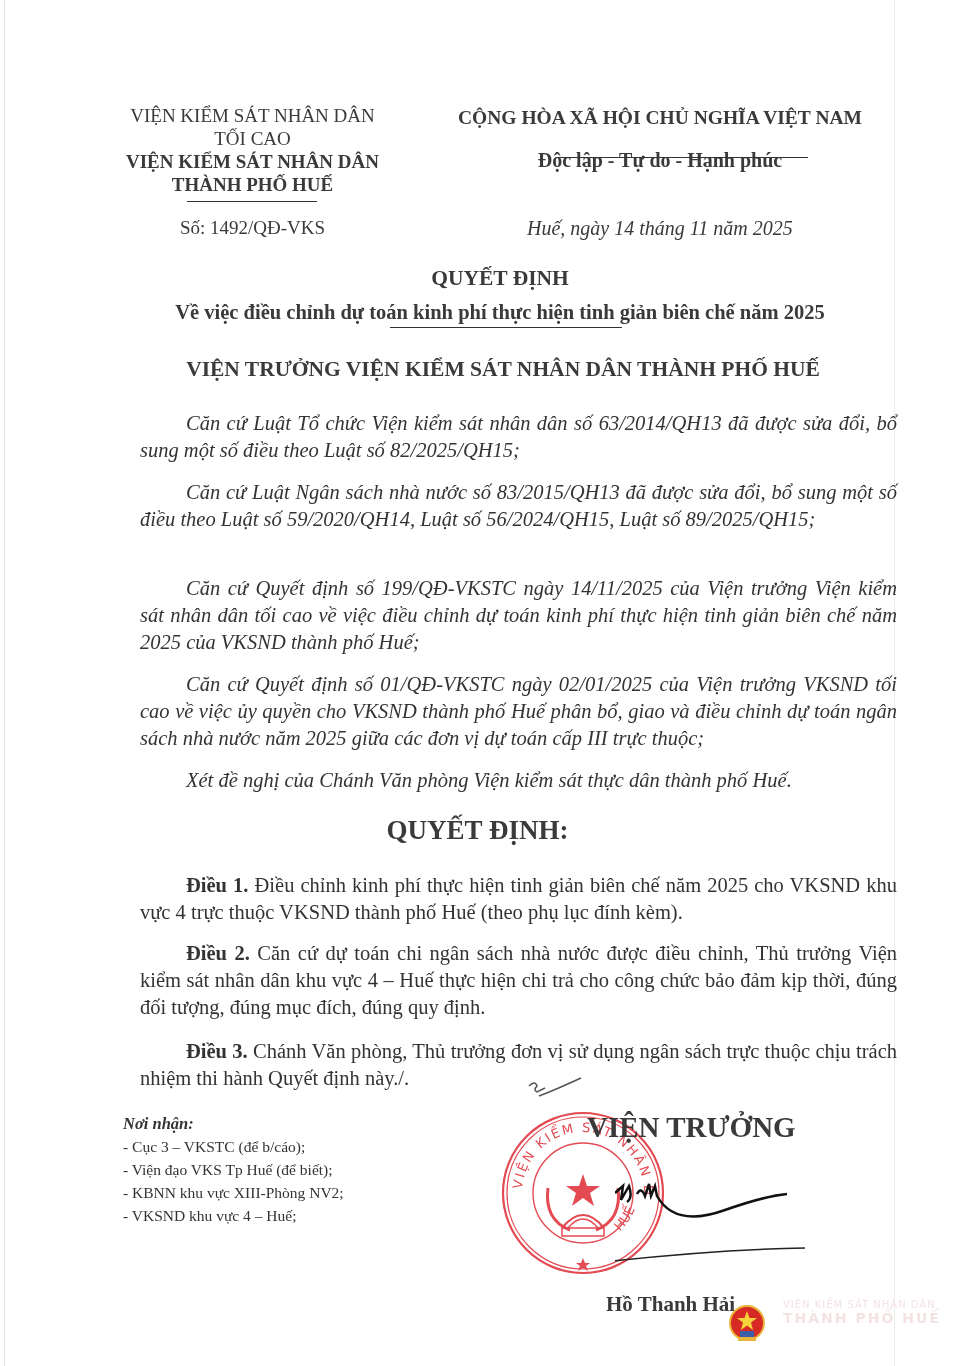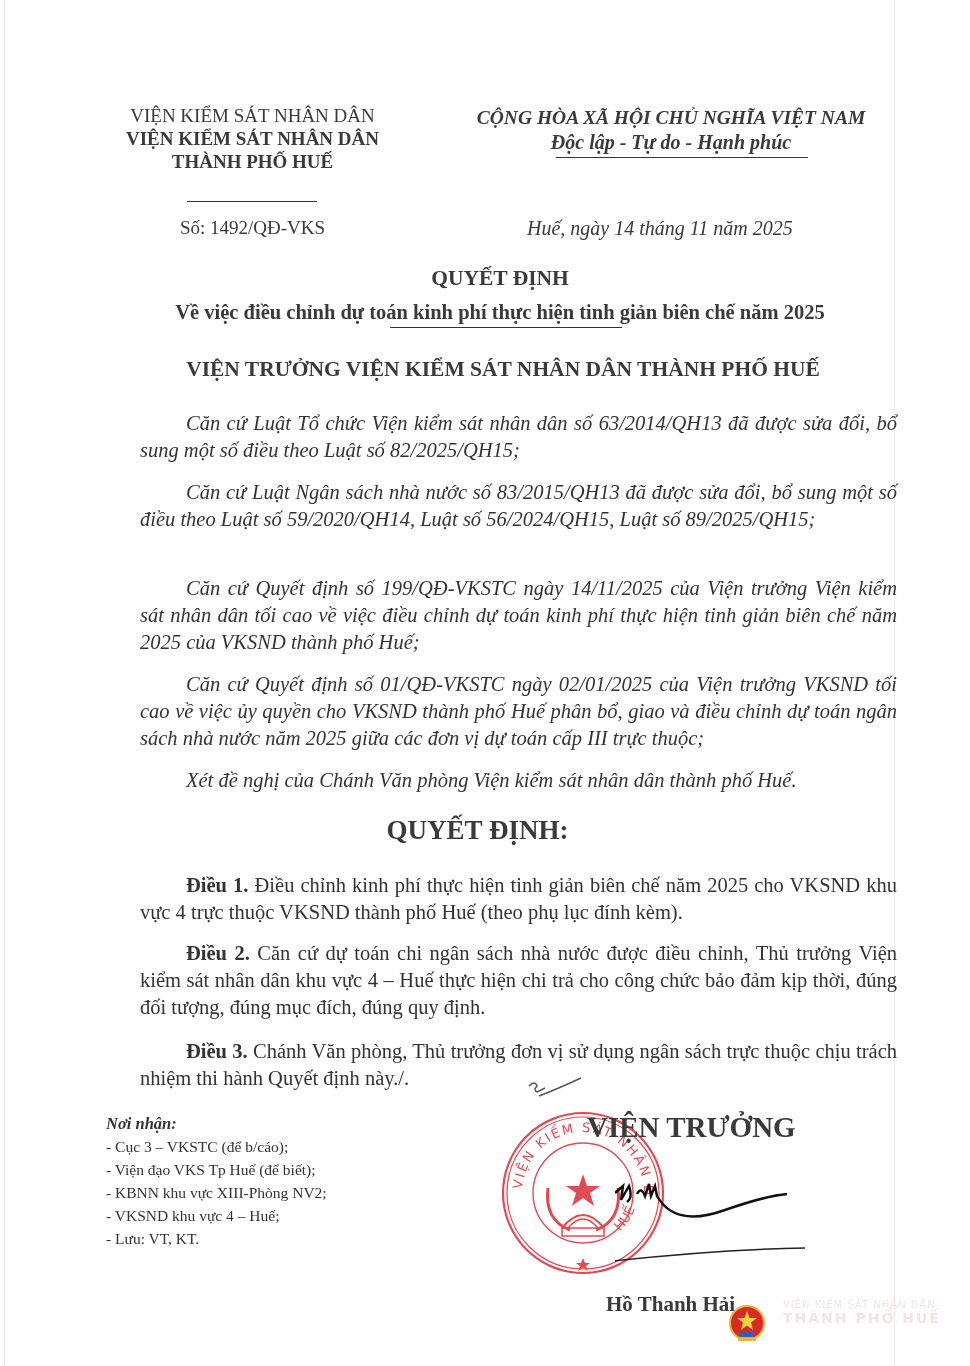--- a/index.html
+++ b/index.html
@@ -9,80 +9,80 @@
     font-family:"Liberation Serif", "DejaVu Serif", serif;
   }
   .page-edge-left { position:absolute; left:4px; top:0; width:1px; height:1366px; background:#e4e4e4; }
   .page-edge-right { position:absolute; left:894px; top:0; width:1px; height:1366px; background:#ececec; }
   .abs { position:absolute; white-space:nowrap; }
   .center { text-align:center; }
   .hdr { font-size:19px; line-height:23px; color:#3a3a3a; }
   .bold { font-weight:bold; }
   .italic { font-style:italic; }
   .left-hdr { left:110px; width:285px; top:104px; }
-  .right-hdr { left:451px; width:440px; top:106px;font-style:italic; }
+  .right-hdr { left:440px; width:440px; top:106px; }
   .uline { position:absolute; height:1px; background:#333; }
   .body-text { font-size:20.5px; line-height:27px; color:#333; }
   .para { position:absolute; left:140px; width:757px; text-align:justify; white-space:normal; }
   .para .ind { display:inline-block; width:46px; }
   .title { font-size:21px; font-weight:bold; color:#3a3a3a; }
   .recv { font-size:15.5px; line-height:23px; color:#333; }
   .stamp { position:absolute; left:500px; top:1110px; width:166px; height:166px; }
   .sig { position:absolute; left:615px; top:1178px; }
   .watermark { position:absolute; left:725px; top:1304px; }
 </style>
 </head>
 <body>
 
 <div class="page-edge-left"></div>
 <div class="page-edge-right"></div>
 
 <div class="abs left-hdr center hdr">
   <div>VIỆN KIỂM SÁT NHÂN DÂN</div>
+  <div>TỐI CAO</div>
   <div class="bold">VIỆN KIỂM SÁT NHÂN DÂN</div>
   <div class="bold">THÀNH PHỐ HUẾ</div>
 </div>
 <div class="uline" style="left:187px; top:201px; width:130px;"></div>
 <div class="abs center hdr" style="left:110px; width:285px; top:216px;">Số: 1492/QĐ-VKS</div>
 
 <div class="abs right-hdr center">
   <div class="bold hdr" style="font-size:19.5px;">CỘNG HÒA XÃ HỘI CHỦ NGHĨA VIỆT NAM</div>
-  <div class="bold hdr" style="font-size:20px; margin-top:2px;">Độc lập - Tự do - Hạnh phúc</div>
+  <div class="bold hdr" style="font-size:20px; margin-top:20px;">Độc lập - Tự do - Hạnh phúc</div>
 </div>
 <div class="uline" style="left:556px; top:157px; width:252px;"></div>
 <div class="abs italic hdr" style="left:527px; top:217px; font-size:20px;">Huế, ngày 14  tháng 11 năm 2025</div>
 
 <div class="abs center title" style="left:0; width:1000px; top:266px; font-size:21.5px;">QUYẾT ĐỊNH</div>
 <div class="abs center title" style="left:0; width:1000px; top:301px; font-size:20.5px;">Về việc điều chỉnh dự toán kinh phí thực hiện tinh giản biên chế năm 2025</div>
 <div class="uline" style="left:390px; top:327px; width:232px;"></div>
 <div class="abs center title" style="left:0; width:1006px; top:357px; font-size:21.5px;">VIỆN TRƯỞNG VIỆN KIỂM SÁT NHÂN DÂN THÀNH PHỐ HUẾ</div>
 
 <div class="para body-text italic" style="top:410px;"><span class="ind"></span><span>Căn cứ Luật Tổ chức Viện kiểm sát nhân dân số 63/2014/QH13 đã được sửa đổi, bổ sung một số điều theo Luật số 82/2025/QH15;</span></div>
 <div class="para body-text italic" style="top:479px;"><span class="ind"></span><span>Căn cứ Luật Ngân sách nhà nước số 83/2015/QH13 đã được sửa đổi, bổ sung một số điều theo Luật số 59/2020/QH14, Luật số 56/2024/QH15, Luật số 89/2025/QH15;</span></div>
 <div class="para body-text italic" style="top:575px;"><span class="ind"></span><span>Căn cứ Quyết định số 199/QĐ-VKSTC ngày 14/11/2025 của Viện trưởng Viện kiểm sát nhân dân tối cao về việc điều chỉnh dự toán kinh phí thực hiện tinh giản biên chế năm 2025 của VKSND thành phố Huế;</span></div>
 <div class="para body-text italic" style="top:671px;"><span class="ind"></span><span>Căn cứ Quyết định số 01/QĐ-VKSTC ngày 02/01/2025 của Viện trưởng VKSND tối cao về việc ủy quyền cho VKSND thành phố Huế phân bổ, giao và điều chỉnh dự toán ngân sách nhà nước năm 2025 giữa các đơn vị dự toán cấp III trực thuộc;</span></div>
-<div class="para body-text italic" style="top:767px;"><span class="ind"></span><span>Xét đề nghị của Chánh Văn phòng Viện kiểm sát nhân dân thành phố Huế.</span></div>
+<div class="para body-text italic" style="top:767px;"><span class="ind"></span><span>Xét đề nghị của Chánh Văn phòng Viện kiểm sát thực dân thành phố Huế.</span></div>
 
 <div class="abs center title" style="left:0; width:955px; top:815px; font-size:27px;">QUYẾT ĐỊNH:</div>
 
 <div class="para body-text" style="top:872px;"><span class="ind"></span><b>Điều 1.</b><span> Điều chỉnh kinh phí thực hiện tinh giản biên chế năm 2025 cho VKSND khu vực 4 trực thuộc VKSND thành phố Huế (theo phụ lục đính kèm).</span></div>
 <div class="para body-text" style="top:940px;"><span class="ind"></span><b>Điều 2.</b><span> Căn cứ dự toán chi ngân sách nhà nước được điều chỉnh, Thủ trưởng Viện kiểm sát nhân dân khu vực 4 – Huế thực hiện chi trả cho công chức bảo đảm kịp thời, đúng đối tượng, đúng mục đích, đúng quy định.</span></div>
 <div class="para body-text" style="top:1038px;"><span class="ind"></span><b>Điều 3.</b><span> Chánh Văn phòng, Thủ trưởng đơn vị sử dụng ngân sách trực thuộc chịu trách nhiệm thi hành Quyết định này./.</span></div>
 
 <svg class="abs" style="left:525px; top:1074px;" width="60" height="30">
   <path d="M4 12 Q10 6 12 12 Q8 16 12 18 L20 14 M14 22 Q30 16 56 4" stroke="#555" stroke-width="1.5" fill="none"></path>
 </svg>
 
-<div class="abs recv" style="left:106px; top:1112px;">
+<div class="abs recv" style="left:123px; top:1112px;">
   <div class="bold italic" style="font-size:16.5px;">Nơi nhận:</div>
   <div>- Cục 3 – VKSTC (để b/cáo);</div>
   <div>- Viện đạo VKS Tp Huế (để biết);</div>
   <div>- KBNN khu vực XIII-Phòng NV2;</div>
   <div>- VKSND khu vực 4 – Huế;</div>
-  <div>- Lưu: VT, KT.</div>
 </div>
 
 <svg class="stamp" viewBox="0 0 166 166">
   <defs>
     <path id="arcTop" d="M 22 83 A 61 61 0 1 1 144 83"></path>
     <path id="arcBot" d="M 30 95 A 55 55 0 0 0 136 95"></path>
   </defs>
   <circle cx="83" cy="83" r="80" fill="none" stroke="#e34a52" stroke-width="2.2"></circle>
   <circle cx="83" cy="83" r="76" fill="none" stroke="#e34a52" stroke-width="1.2"></circle>
   <circle cx="83" cy="83" r="50" fill="none" stroke="#e34a52" stroke-width="1.4"></circle>

